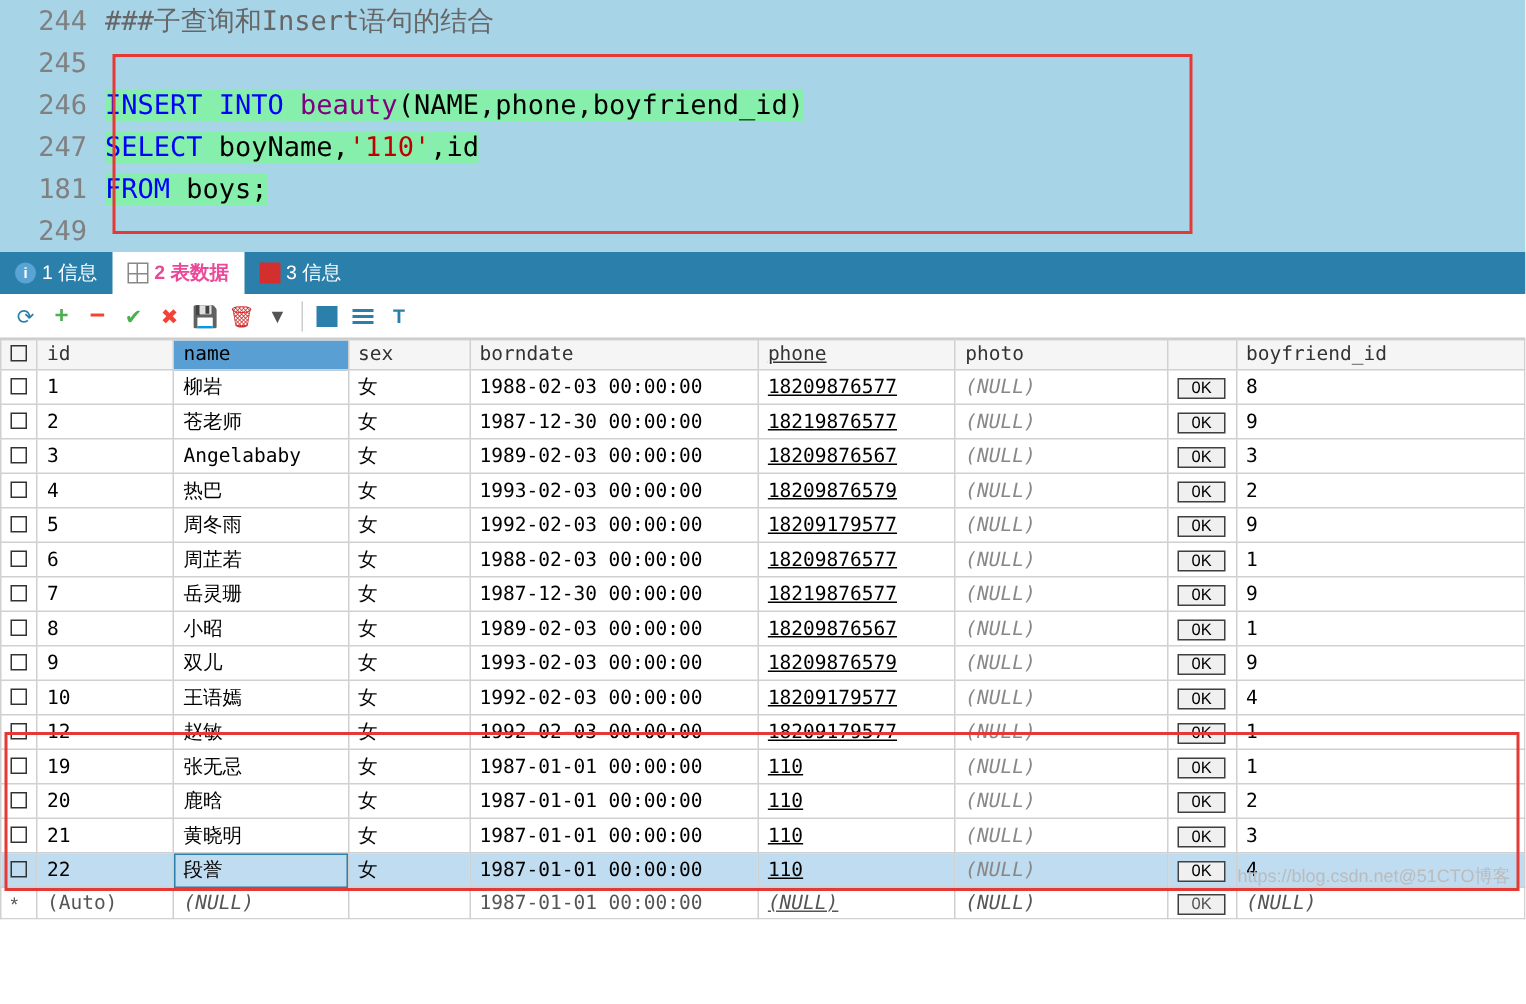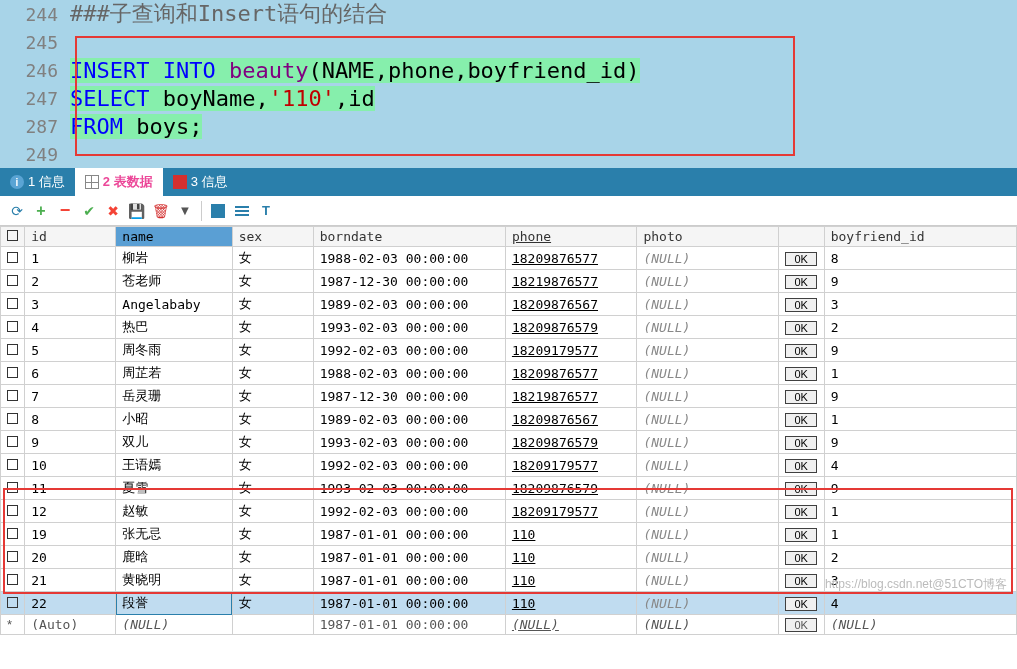--- a/index.html
+++ b/index.html
@@ -1,21 +1,21 @@
 <!DOCTYPE html>
 <html><head>
   <meta charset="utf-8">
   <style>
     * { margin: 0; padding: 0; box-sizing: border-box; }
     body { font-family: "Microsoft YaHei", sans-serif; font-size: 12px; background: #fff; width: 1017px; }
     
     .editor { background: #a8d4e8; position: relative; }
     .editor-row { display: flex; height: 28px; align-items: center; }
     .gutter { width: 70px; text-align: right; padding-right: 12px; color: #808080; font-family: Consolas, monospace; font-size: 18px; background: #a8d4e8; }
-    .code { font-family: Consolas, monospace; font-size: 22px; white-space: pre; flex: 1; }
+    .code { font-family: Consolas, monospace; font-size: 18px; white-space: pre; flex: 1; }
     .kw-blue { color: #0000ff; }
     .kw-purple { color: #800080; }
     .kw-red { color: #c00000; }
     .comment-gray { color: #666; }
     .sel { background: #86efac; }
     .red-box { position: absolute; border: 2px solid #e53935; pointer-events: none; }
     .red-box-top { left: 75px; top: 36px; width: 720px; height: 120px; }
     
     .tabbar { background: #2a7fab; height: 28px; display: flex; align-items: stretch; color: #fff; }
     .tab { display: flex; align-items: center; padding: 0 10px; gap: 4px; font-size: 13px; }
@@ -80,21 +80,21 @@
       </div>
       <div class="editor-row">
         <div class="gutter">246</div>
         <div class="code"><span class="kw-blue sel">INSERT INTO</span><span class="sel"> </span><span class="kw-purple sel">beauty</span><span class="sel">(NAME,phone,boyfriend_id)</span></div>
       </div>
       <div class="editor-row">
         <div class="gutter">247</div>
         <div class="code"><span class="kw-blue sel">SELECT</span><span class="sel"> boyName,</span><span class="kw-red sel">'110'</span><span class="sel">,id</span></div>
       </div>
       <div class="editor-row">
-        <div class="gutter">287</div>
+        <div class="gutter">181</div>
         <div class="code"><span class="kw-blue sel">FROM</span><span class="sel"> boys;</span></div>
       </div>
       <div class="editor-row">
         <div class="gutter">249</div>
         <div class="code"></div>
       </div>
     </div>
   <div class="red-box red-box-top"></div>
 </div>
 
@@ -271,31 +271,20 @@
           <td class="col-name mono">王语嫣</td>
           <td class="col-sex">女</td>
           <td class="col-born mono">1992-02-03 00:00:00</td>
           <td class="col-phone mono">18209179577</td>
           <td class="col-photo mono null">(NULL)</td>
           <td class="col-btn"><span class="ok-btn">0K</span></td>
           <td class="col-bf mono">4</td>
         </tr>
         <tr>
           <td class="chk-col"><span class="chk"></span></td>
-          <td class="col-id mono">11</td>
-          <td class="col-name mono">夏雪</td>
-          <td class="col-sex">女</td>
-          <td class="col-born mono">1993-02-03 00:00:00</td>
-          <td class="col-phone mono">18209876579</td>
-          <td class="col-photo mono null">(NULL)</td>
-          <td class="col-btn"><span class="ok-btn">0K</span></td>
-          <td class="col-bf mono">9</td>
-        </tr>
-        <tr>
-          <td class="chk-col"><span class="chk"></span></td>
           <td class="col-id mono">12</td>
           <td class="col-name mono">赵敏</td>
           <td class="col-sex">女</td>
           <td class="col-born mono">1992-02-03 00:00:00</td>
           <td class="col-phone mono">18209179577</td>
           <td class="col-photo mono null">(NULL)</td>
           <td class="col-btn"><span class="ok-btn">0K</span></td>
           <td class="col-bf mono">1</td>
         </tr>
         <tr>

